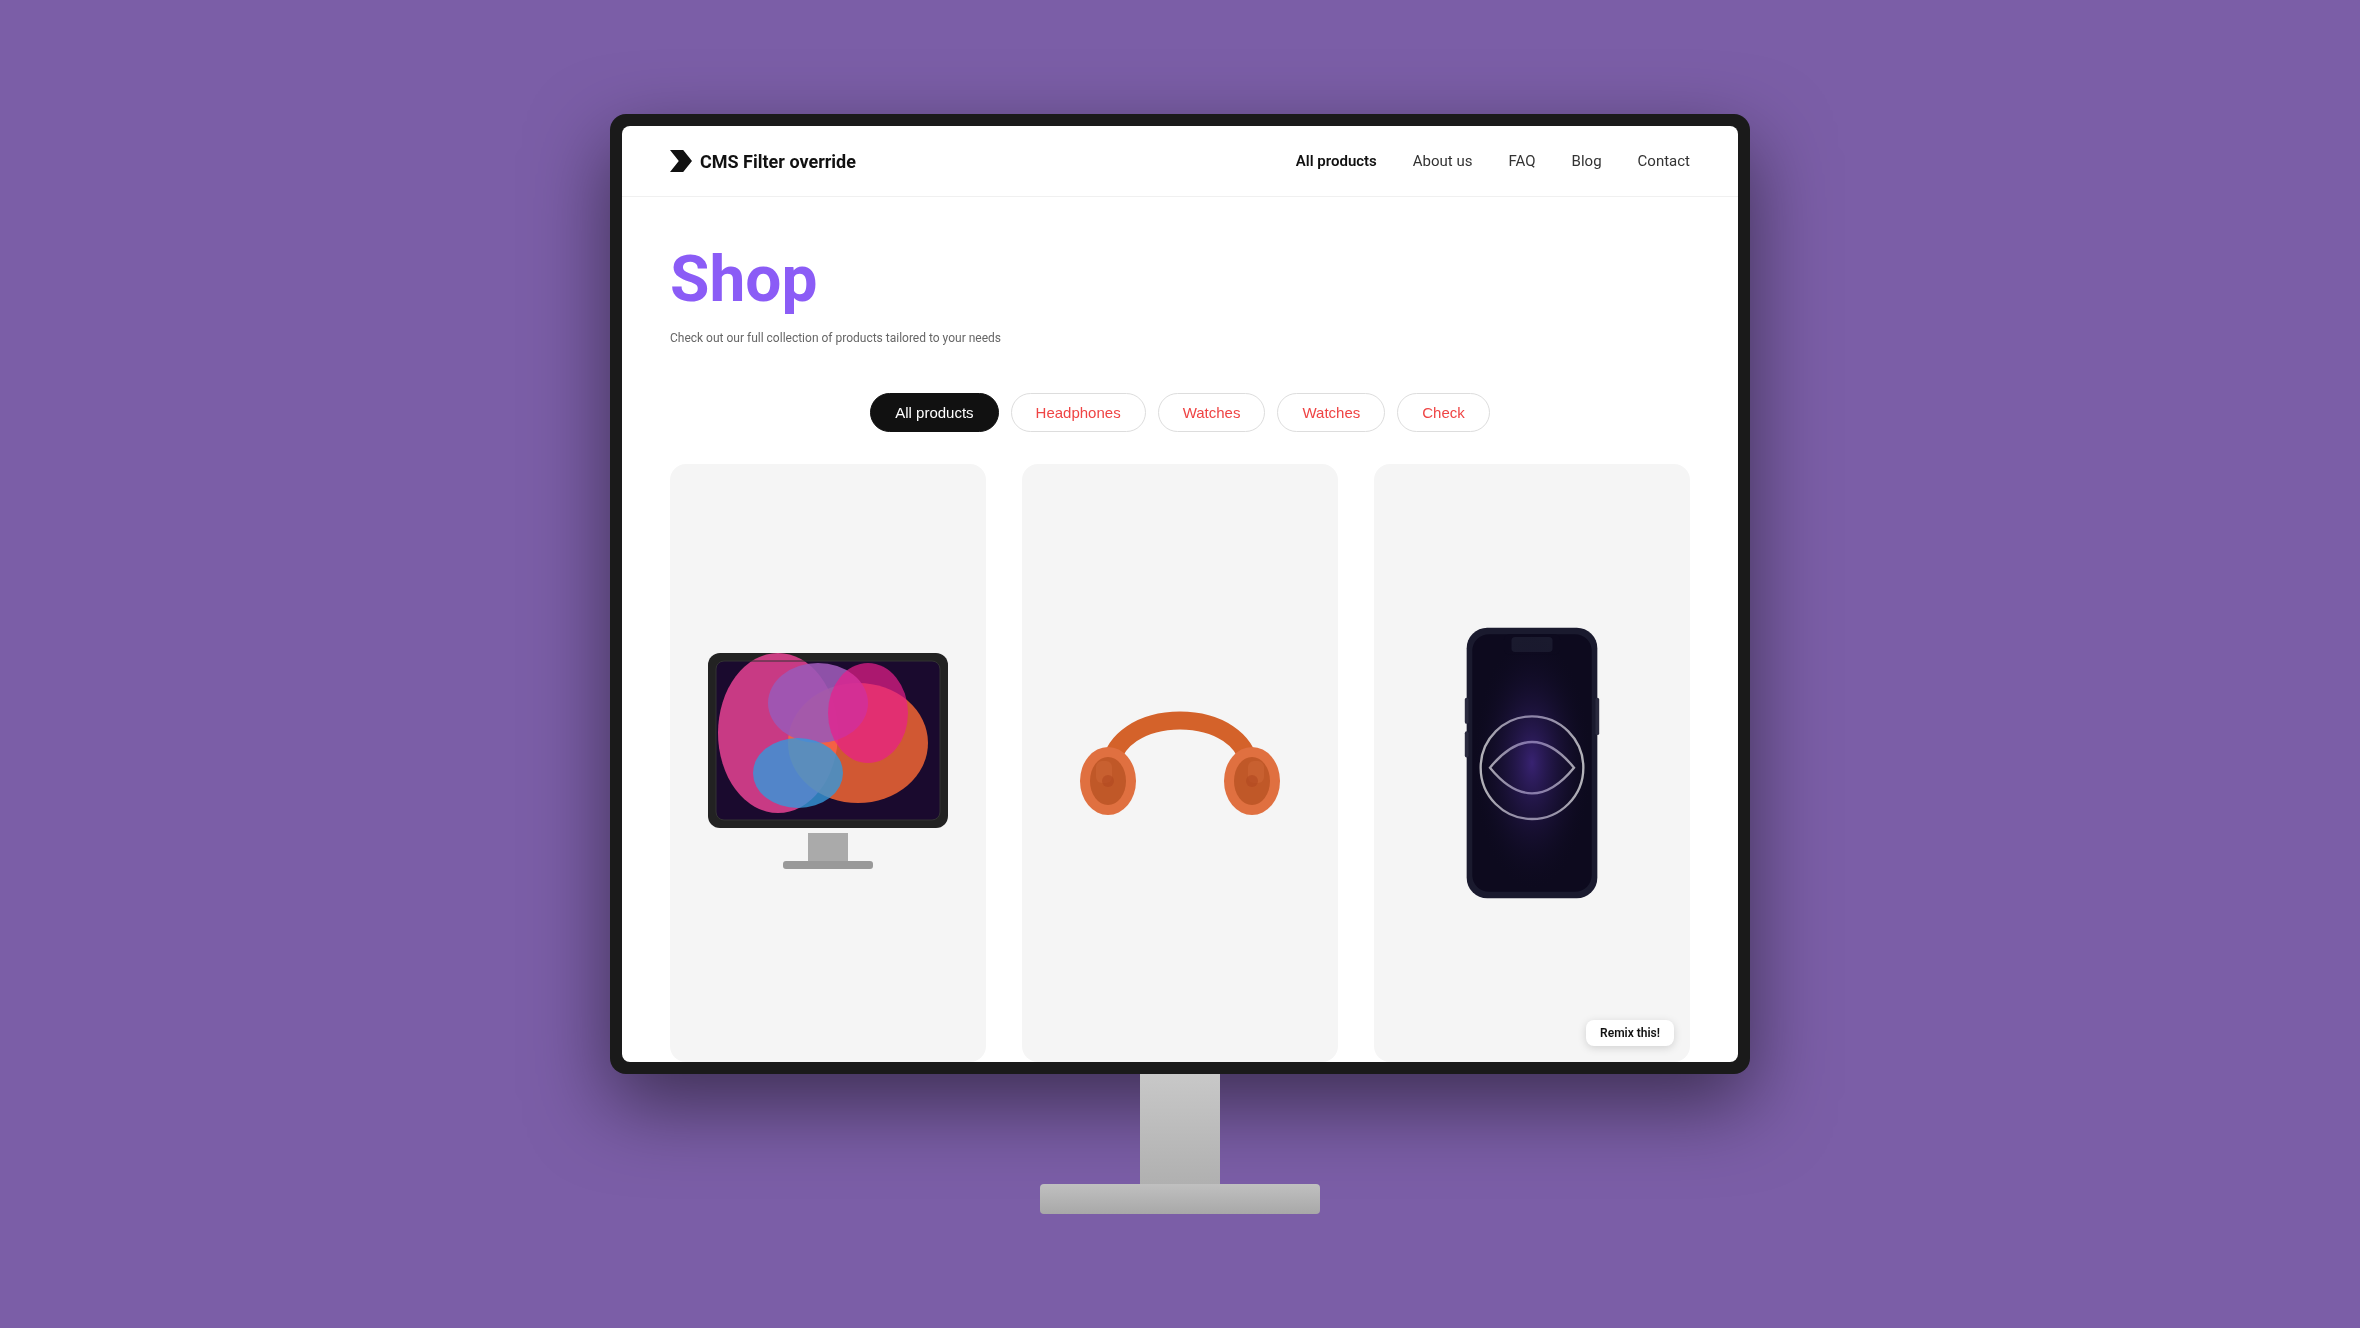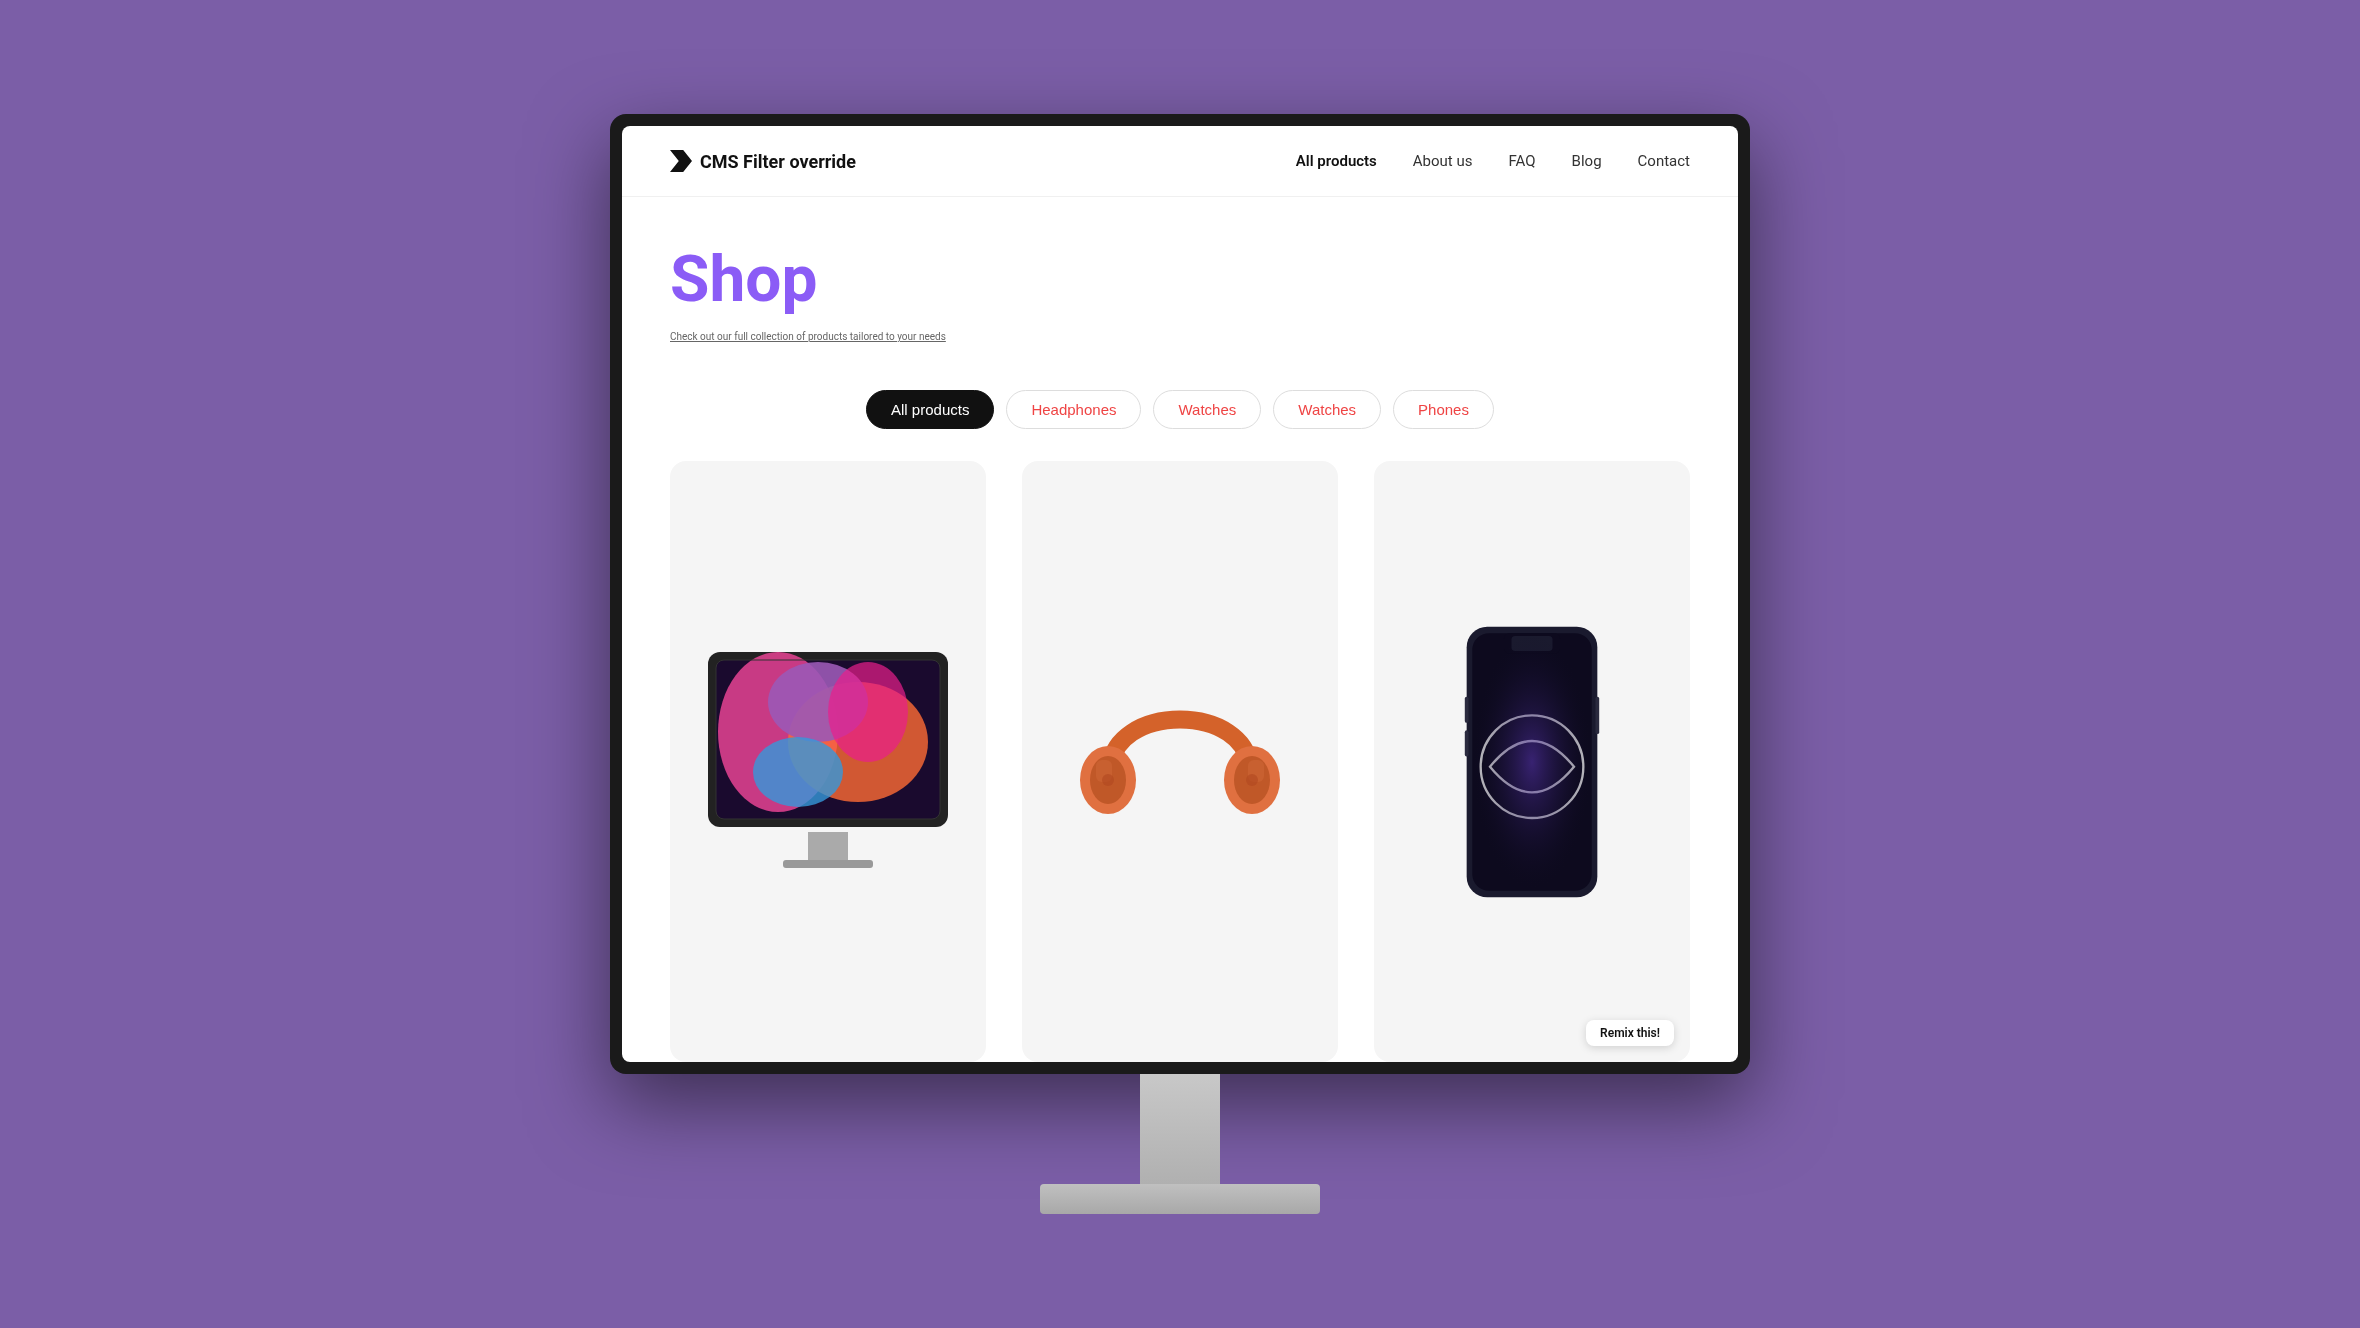--- a/index.html
+++ b/index.html
@@ -112,23 +112,22 @@
 
     .hero-title {
       font-size: 64px;
       font-weight: 700;
       color: #8b5cf6;
       line-height: 1.1;
       margin-bottom: 16px;
     }
 
     .hero-subtitle {
-      font-size: 10px;
+      font-size: 12px;
       color: #666;
-      text-decoration: underline;
     }
 
     
     .filter-tabs {
       display: flex;
       align-items: center;
       justify-content: center;
       gap: 12px;
       padding: 16px 48px 32px;
     }
@@ -235,21 +234,21 @@
       <div class="hero">
         <h1 class="hero-title">Shop</h1>
         <p class="hero-subtitle">Check out our full collection of products tailored to your needs</p>
       </div>
 
       <div class="filter-tabs">
         <button class="filter-tab active">All products</button>
         <button class="filter-tab">Headphones</button>
         <button class="filter-tab">Watches</button>
         <button class="filter-tab">Watches</button>
-        <button class="filter-tab">Phones</button>
+        <button class="filter-tab">Check</button>
       </div>
 
       <div class="products-grid">
 
         <div class="product-card">
           <div class="product-image-placeholder">
             <svg class="monitor-svg-wrap" viewBox="0 0 260 240" xmlns="http://www.w3.org/2000/svg">
 
               <rect x="110" y="190" width="40" height="28" fill="#aaa"></rect>
               <rect x="85" y="218" width="90" height="8" rx="3" fill="#999"></rect>

